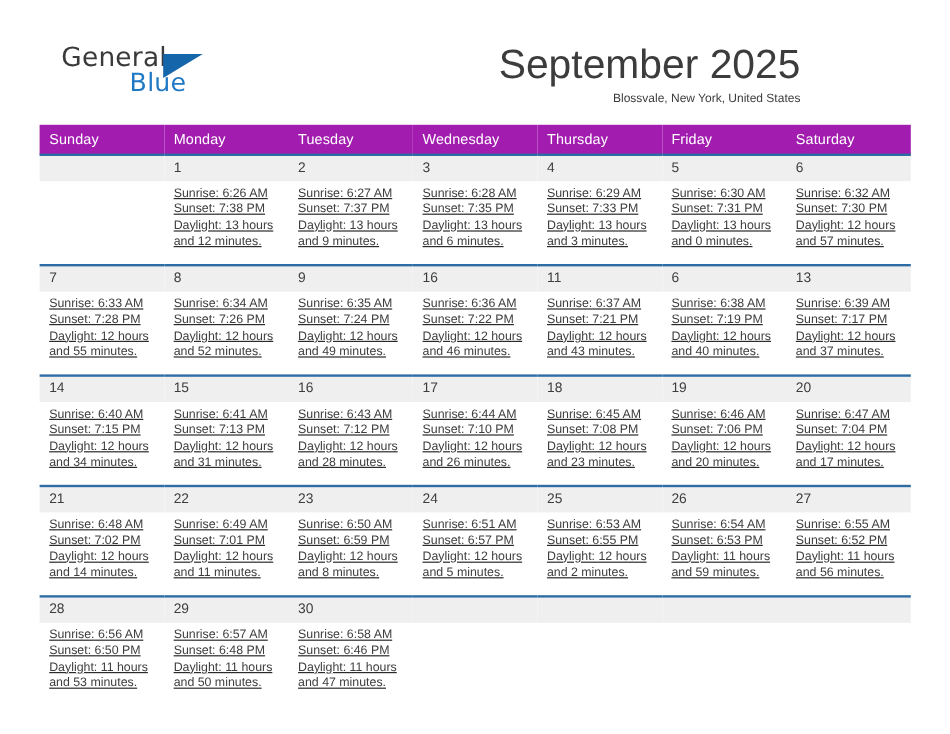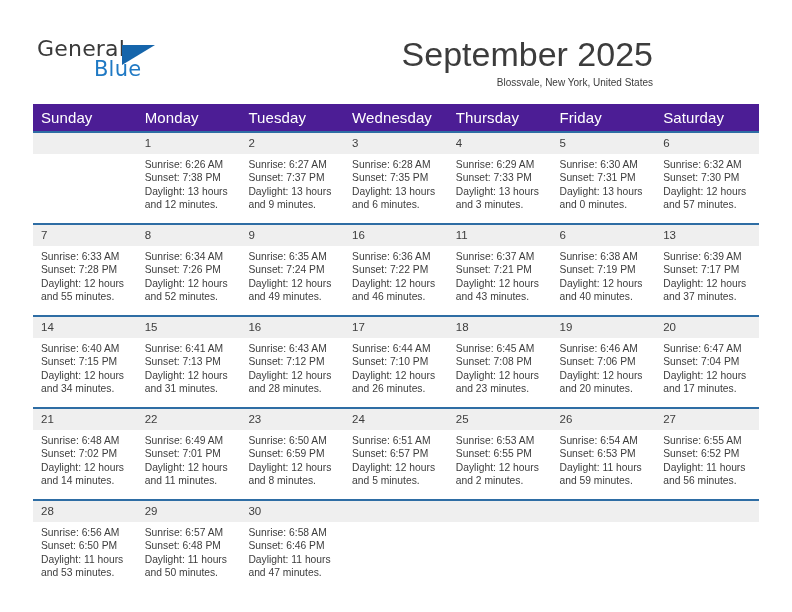--- a/index.html
+++ b/index.html
@@ -17,21 +17,21 @@
   .page {
     position: relative;
     width: 792px;
     height: 612px;
     box-sizing: border-box;
   }
 
   
   .top {
     position: absolute;
-    left: 4px;
+    left: 18px;
     top: 0;
     width: 684px;
     height: 104px;
     text-decoration: underline;
   }
   .brand {
     position: absolute;
     left: 33px;
     top: 36px;
     width: 180px;
@@ -93,23 +93,23 @@
     width: 726px;
   }
   table.cal {
     border-collapse: collapse;
     table-layout: fixed;
     width: 726px;
   }
   table.cal col { width: 103.71px; }
 
   thead th {
-    background: #4c1d95;
+    background: #a21caf;
     color: #ffffff;
-    font-size: 15px;
+    font-size: 12px;
     font-weight: normal;
     text-align: left;
     padding: 5px 0 5px 8px;
     height: 12px;
     letter-spacing: 0.1px;
   }
 
   tbody tr.week {
     border-top: 2px solid #2e6da4;
   }
@@ -127,20 +127,21 @@
     padding: 4px 0 4px 8px;
     height: 13px;
     line-height: 13px;
   }
   tbody td.empty .daynum {
     background: #efefef;
     color: transparent;
   }
   tbody td .lines {
     padding: 4px 6px 0 8px;
+    text-decoration: underline;
   }
   tbody td .line {
     font-size: 10.3px;
     line-height: 13.3px;
     color: #3d3d3d;
     white-space: nowrap;
   }
 </style>
 </head>
 <body>

